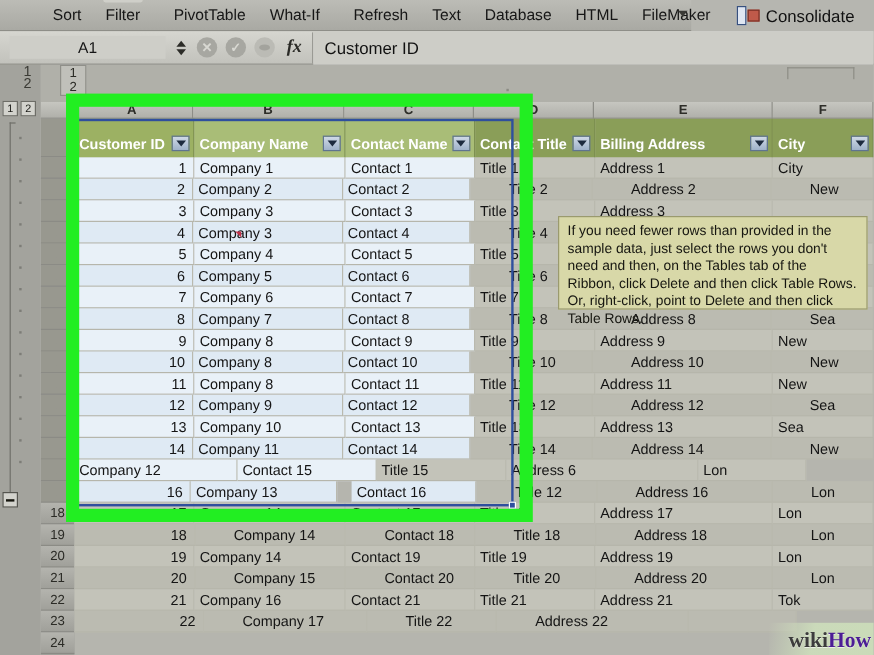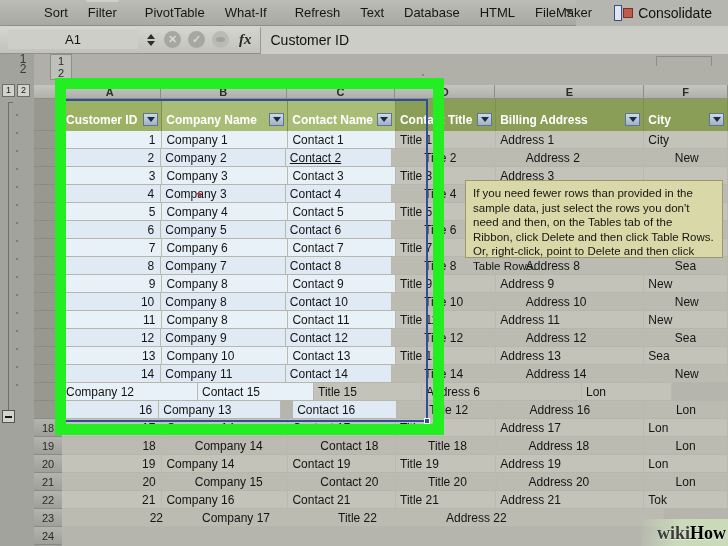--- a/index.html
+++ b/index.html
@@ -250,21 +250,21 @@
 
   
   .watermark {
     position: absolute; right: 2px; bottom: 2px;
     z-index: 60; display: flex; align-items: baseline;
     font-family: "Liberation Serif", serif;
     font-size: 18px; font-weight: bold;
     text-shadow: 0 1px 0 rgba(255,255,255,.6);
   }
   .wm-wiki { color: #3c3c3c; }
-  .wm-how { color: #000000; }
+  .wm-how { color: #4c1d95; }
   .watermark::before {
     content: ""; position: absolute; left: -16px; top: -4px;
     width: 150px; height: 28px;
     background: linear-gradient(100deg, rgba(255,255,255,0) 0%, rgba(210,230,190,.75) 25%, rgba(205,228,185,.85) 100%);
     z-index: -1;
   }
 
   
   .topfrag {
     position: absolute; left: 0; top: 0; width: 694px; height: 31px;
@@ -448,21 +448,21 @@
           <div class="tcell num band-a" style="width: 108px;">1</div>
           <div class="tcell band-a" style="width: 136px;">Company 1</div>
           <div class="tcell band-a" style="width: 116px;">Contact 1</div>
           <div class="tcell band-out-a" style="width: 108px;">Title 1</div>
           <div class="tcell band-out-a" style="width: 160px;">Address 1</div>
           <div class="tcell band-out-a" style="width: 90px;">City</div>
         </div>
         <div class="trow">
           <div class="tcell num band-b" style="width: 108px;">2</div>
           <div class="tcell band-b" style="width: 136px;">Company 2</div>
-          <div class="tcell band-b" style="width: 116px; text-decoration: underline;">Contact 2</div>
+          <div class="tcell band-b" style="width: 116px;">Contact 2</div>
           <div class="tcell band-out-b" style="width: 108px;">Title 2</div>
           <div class="tcell band-out-b" style="width: 160px;">Address 2</div>
           <div class="tcell band-out-b" style="width: 90px;">New</div>
         </div>
         <div class="trow">
           <div class="tcell num band-a" style="width: 108px;">3</div>
           <div class="tcell band-a" style="width: 136px;">Company 3</div>
           <div class="tcell band-a" style="width: 116px;">Contact 3</div>
           <div class="tcell band-out-a" style="width: 108px;">Title 3</div>
           <div class="tcell band-out-a" style="width: 160px;">Address 3</div>

